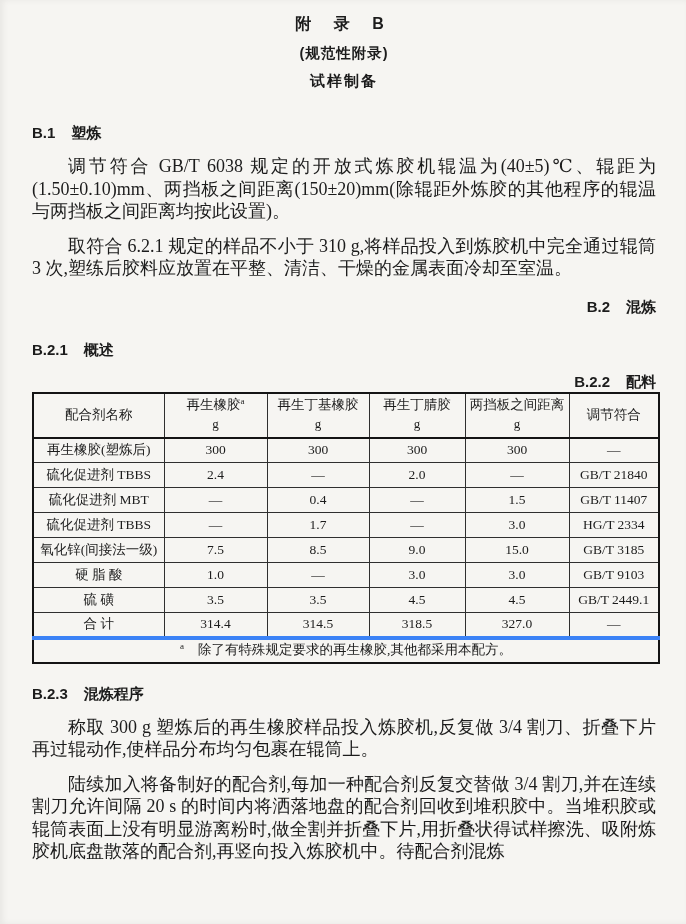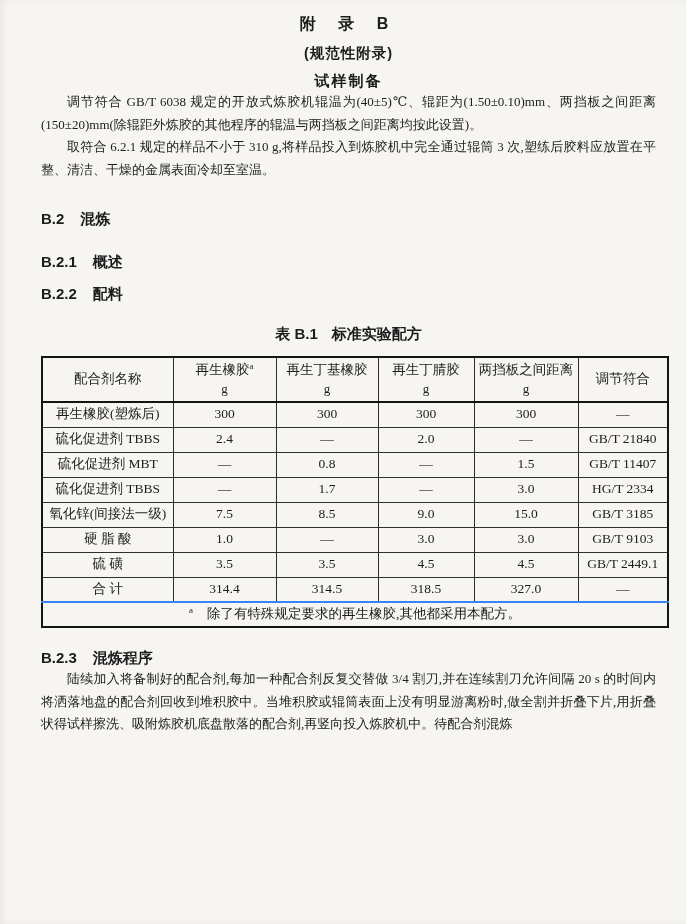--- a/index.html
+++ b/index.html
@@ -5,21 +5,21 @@
   * { margin: 0; padding: 0; box-sizing: border-box; }
   html, body { background: #e9e8e5; }
   .page {
     position: relative;
     width: 686px;
     height: 924px;
     margin: 0 auto;
     background: #f6f5f2;
     color: #1c1c1c;
     overflow: hidden;
-    padding: 10px 30px 0 41px;
+    padding: 10px 30px 0 32px;
     font-family: "Liberation Serif", "DejaVu Serif", serif;
     box-shadow: inset 3px 0 6px rgba(0,0,0,0.06);
   }
   .titles { text-align: center; padding-top: 4px; }
   .doc-title {
     font-family: "Liberation Sans", "DejaVu Sans", sans-serif;
     font-size: 16px; font-weight: bold; letter-spacing: 9px;
     margin-bottom: 9px;
   }
   .doc-subtitle {
@@ -30,30 +30,30 @@
   .doc-heading {
     font-family: Liberation Mono, monospace;
     font-size: 15px; font-weight: bold; letter-spacing: 2px;
   }
   .sec-h {
     font-family: "Liberation Sans", "DejaVu Sans", sans-serif;
     font-size: 15px; font-weight: bold;
   }
   .sec-h .num { display: inline-block; margin-right: 16px; }
   .h-b1  { margin-top: 33px; }
-  .h-b2  { margin-top: 29px; }
+  .h-b2  { margin-top: 18px; text-align: right; }
   .h-b21 { margin-top: 24px; }
-  .h-b22 { margin-top: 13px; }
+  .h-b22 { margin-top: 13px; text-align: right; }
   .h-b23 { margin-top: 21px; }
   p.body {
-    font-size: 13px;
+    font-size: 18px;
     line-height: 22.5px;
     text-align: justify;
     text-indent: 2em;
-    margin-top: 0;
+    margin-top: 12px;
   }
   .first-p { margin-top: 13px; }
   .tbl-caption {
     text-align: center;
     font-family: "Liberation Sans", "DejaVu Sans", sans-serif;
     font-size: 15px; font-weight: bold;
     margin-top: 21px; margin-bottom: 12px;
   }
   .tbl-caption .cap-label { margin-right: 14px; }
   table.formulation {
@@ -65,21 +65,21 @@
   }
   table.formulation th, table.formulation td {
     border: 1px solid #2f2f2f;
     text-align: center;
     vertical-align: middle;
     padding: 1px 2px;
   }
   table.formulation { border: 2px solid #141414; }
   table.formulation thead th { border-bottom: 2px solid #141414; height: 45px; font-weight: normal; }
   table.formulation td { height: 25px; }
-  tr.total-row td { border-bottom: 2px solid #3b82f6; }
+  tr.total-row td { border-bottom: 4px solid #3b82f6; }
   .th-stack { display: flex; flex-direction: column; justify-content: flex-start; gap: 2px; }
   .th-stack .unit { font-size: 13px; }
   sup.fn-mark { font-size: 9px; vertical-align: super; line-height: 0; }
   td.footnote-cell {
     text-align: left;
     height: 30px;
     padding-left: 26px;
     font-size: 13.5px;
   }
   td.footnote-cell sup { margin-right: 14px; }
@@ -89,38 +89,38 @@
 <body>
 
 <div class="page">
 
   <div class="titles">
     <div class="doc-title">附 录 B</div>
     <div class="doc-subtitle">(规范性附录)</div>
     <div class="doc-heading">试样制备</div>
   </div>
 
+  <div class="sec-h h-b1">
+    <span class="num">B.1</span><span>塑炼</span>
+  </div>
   <p class="body first-p">调节符合 GB/T 6038 规定的开放式炼胶机辊温为(40±5)℃、辊距为(1.50±0.10)mm、两挡板之间距离(150±20)mm(除辊距外炼胶的其他程序的辊温与两挡板之间距离均按此设置)。</p>
   <p class="body">取符合 6.2.1 规定的样品不小于 310 g,将样品投入到炼胶机中完全通过辊筒 3 次,塑练后胶料应放置在平整、清洁、干燥的金属表面冷却至室温。</p>
 
   <div class="sec-h h-b2">
     <span class="num">B.2</span><span>混炼</span>
   </div>
 
   <div class="sec-h h-b21">
     <span class="num">B.2.1</span><span>概述</span>
   </div>
 
   <div class="sec-h h-b22">
     <span class="num">B.2.2</span><span>配料</span>
   </div>
 
-  <div class="tbl-caption">
-    <span class="cap-label">表 B.1</span><span>标准实验配方</span>
-  </div>
 
   <table class="formulation">
     <colgroup>
       <col style="width:131px">
         <col style="width:103px">
         <col style="width:102px">
       <col style="width:96px">
         <col style="width:104px">
         <col style="width:90px">
     </colgroup>
@@ -167,21 +167,21 @@
         <td>硫化促进剂 TBBS</td>
         <td>2.4</td>
         <td>—</td>
         <td>2.0</td>
         <td>—</td>
         <td>GB/T 21840</td>
       </tr>
       <tr>
         <td>硫化促进剂 MBT</td>
         <td>—</td>
-        <td>0.8</td>
+        <td>0.4</td>
         <td>—</td>
         <td>1.5</td>
         <td>GB/T 11407</td>
       </tr>
       <tr>
         <td>硫化促进剂 TBBS</td>
         <td>—</td>
         <td>1.7</td>
         <td>—</td>
         <td>3.0</td>
@@ -221,15 +221,16 @@
       </tr>
       <tr>
         <td class="footnote-cell" colspan="6"><sup class="fn-mark">a</sup><span>除了有特殊规定要求的再生橡胶,其他都采用本配方。</span></td>
       </tr>
     </tbody>
   </table>
 
   <div class="sec-h h-b23">
     <span class="num">B.2.3</span><span>混炼程序</span>
   </div>
+  <p class="body first-p">称取 300 g 塑炼后的再生橡胶样品投入炼胶机,反复做 3/4 割刀、折叠下片再过辊动作,使样品分布均匀包裹在辊筒上。</p>
   <p class="body tail">陆续加入将备制好的配合剂,每加一种配合剂反复交替做 3/4 割刀,并在连续割刀允许间隔 20 s 的时间内将洒落地盘的配合剂回收到堆积胶中。当堆积胶或辊筒表面上没有明显游离粉时,做全割并折叠下片,用折叠状得试样擦洗、吸附炼胶机底盘散落的配合剂,再竖向投入炼胶机中。待配合剂混炼</p>
 
 </div>
 
 </body></html>

